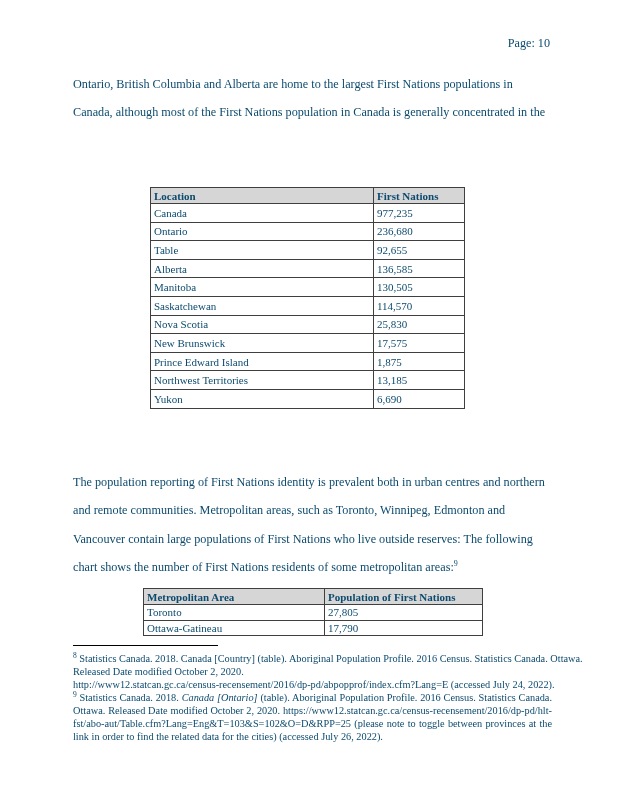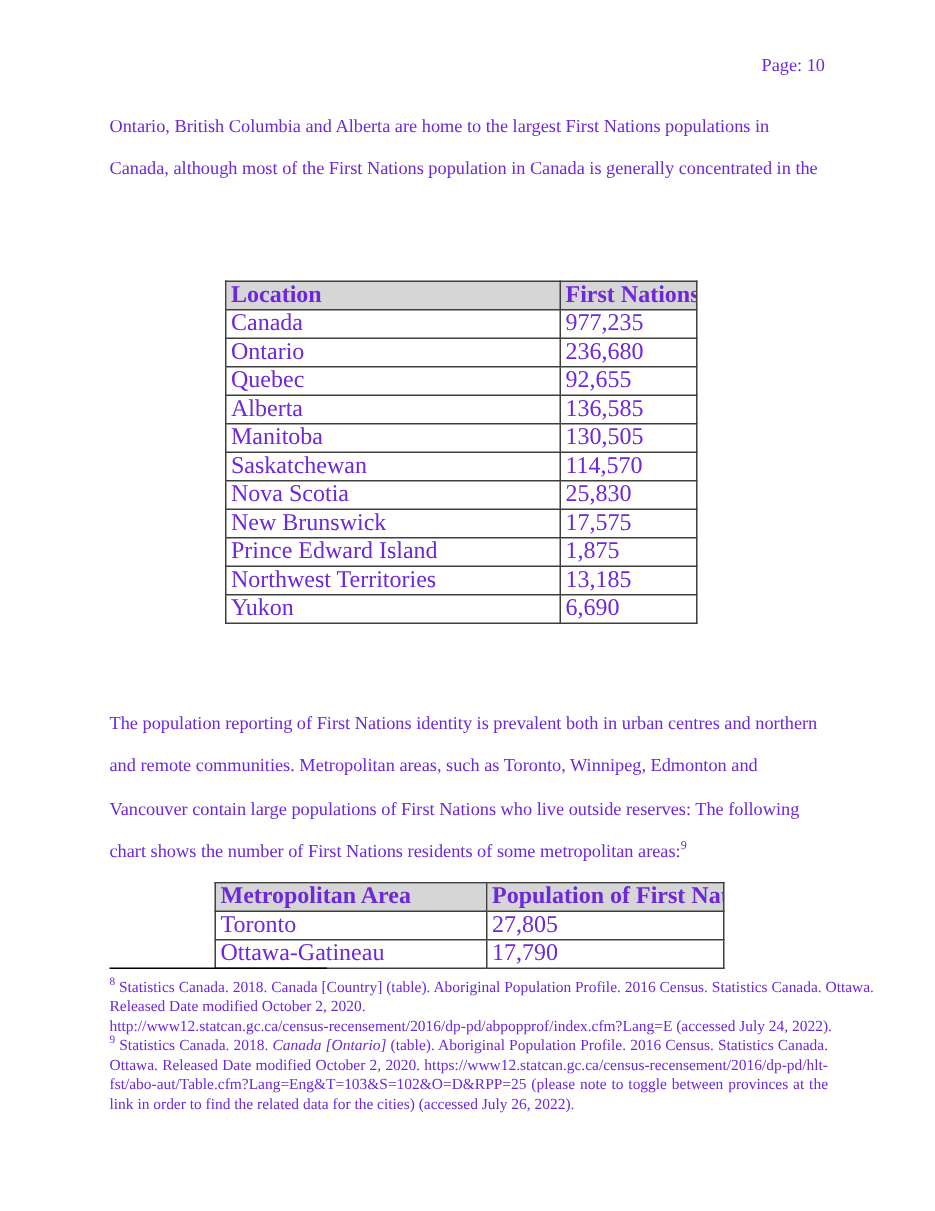--- a/index.html
+++ b/index.html
@@ -6,21 +6,21 @@
     margin: 0;
     padding: 0;
     background: #ffffff;
   }
   .page {
     position: relative;
     width: 623px;
     height: 807px;
     background: #ffffff;
     font-family: "Liberation Serif", "DejaVu Serif", serif;
-    color: #6d28d9;
+    color: #0c4a6e;
     overflow: hidden;
   }
   .page-number {
     position: absolute;
     top: 36px;
     right: 73px;
     font-size: 12.2px;
   }
   .para {
     position: absolute;
@@ -34,21 +34,21 @@
   }
   sup.fnref {
     font-size: 8px;
     vertical-align: super;
     line-height: 0;
   }
   .doc-table {
     position: absolute;
     border-collapse: collapse;
     table-layout: fixed;
-    font-size: 16px;
+    font-size: 11px;
   }
   .doc-table th, .doc-table td {
     border: 1px solid #3f3f3f;
     padding: 0 3px;
     text-align: left;
     vertical-align: middle;
     overflow: hidden;
     white-space: nowrap;
   }
   .doc-table th {
@@ -115,21 +115,21 @@
     <tbody>
       <tr>
           <td class="col1">Canada</td>
           <td>977,235</td>
         </tr>
       <tr>
           <td class="col1">Ontario</td>
           <td>236,680</td>
         </tr>
       <tr>
-          <td class="col1">Quebec</td>
+          <td class="col1">Table</td>
           <td>92,655</td>
         </tr>
       <tr>
           <td class="col1">Alberta</td>
           <td>136,585</td>
         </tr>
       <tr>
           <td class="col1">Manitoba</td>
           <td>130,505</td>
         </tr>

